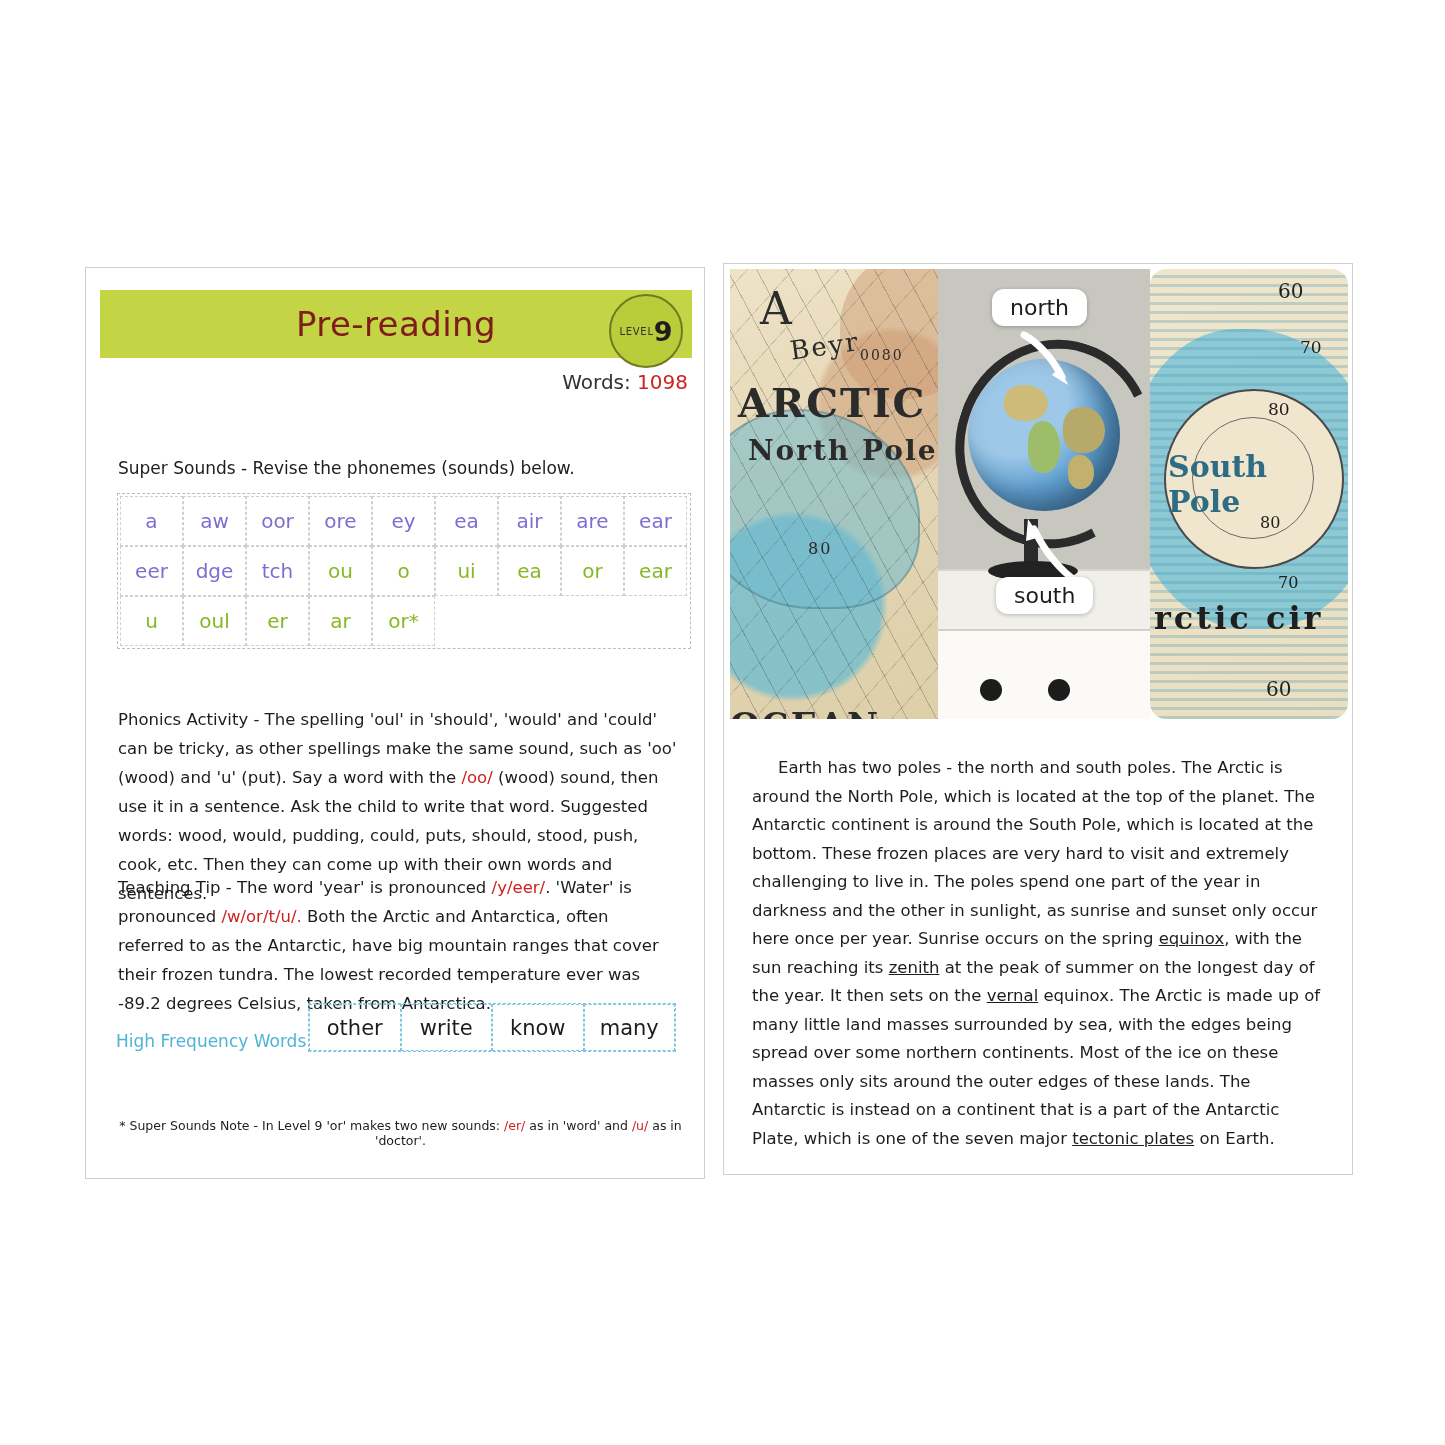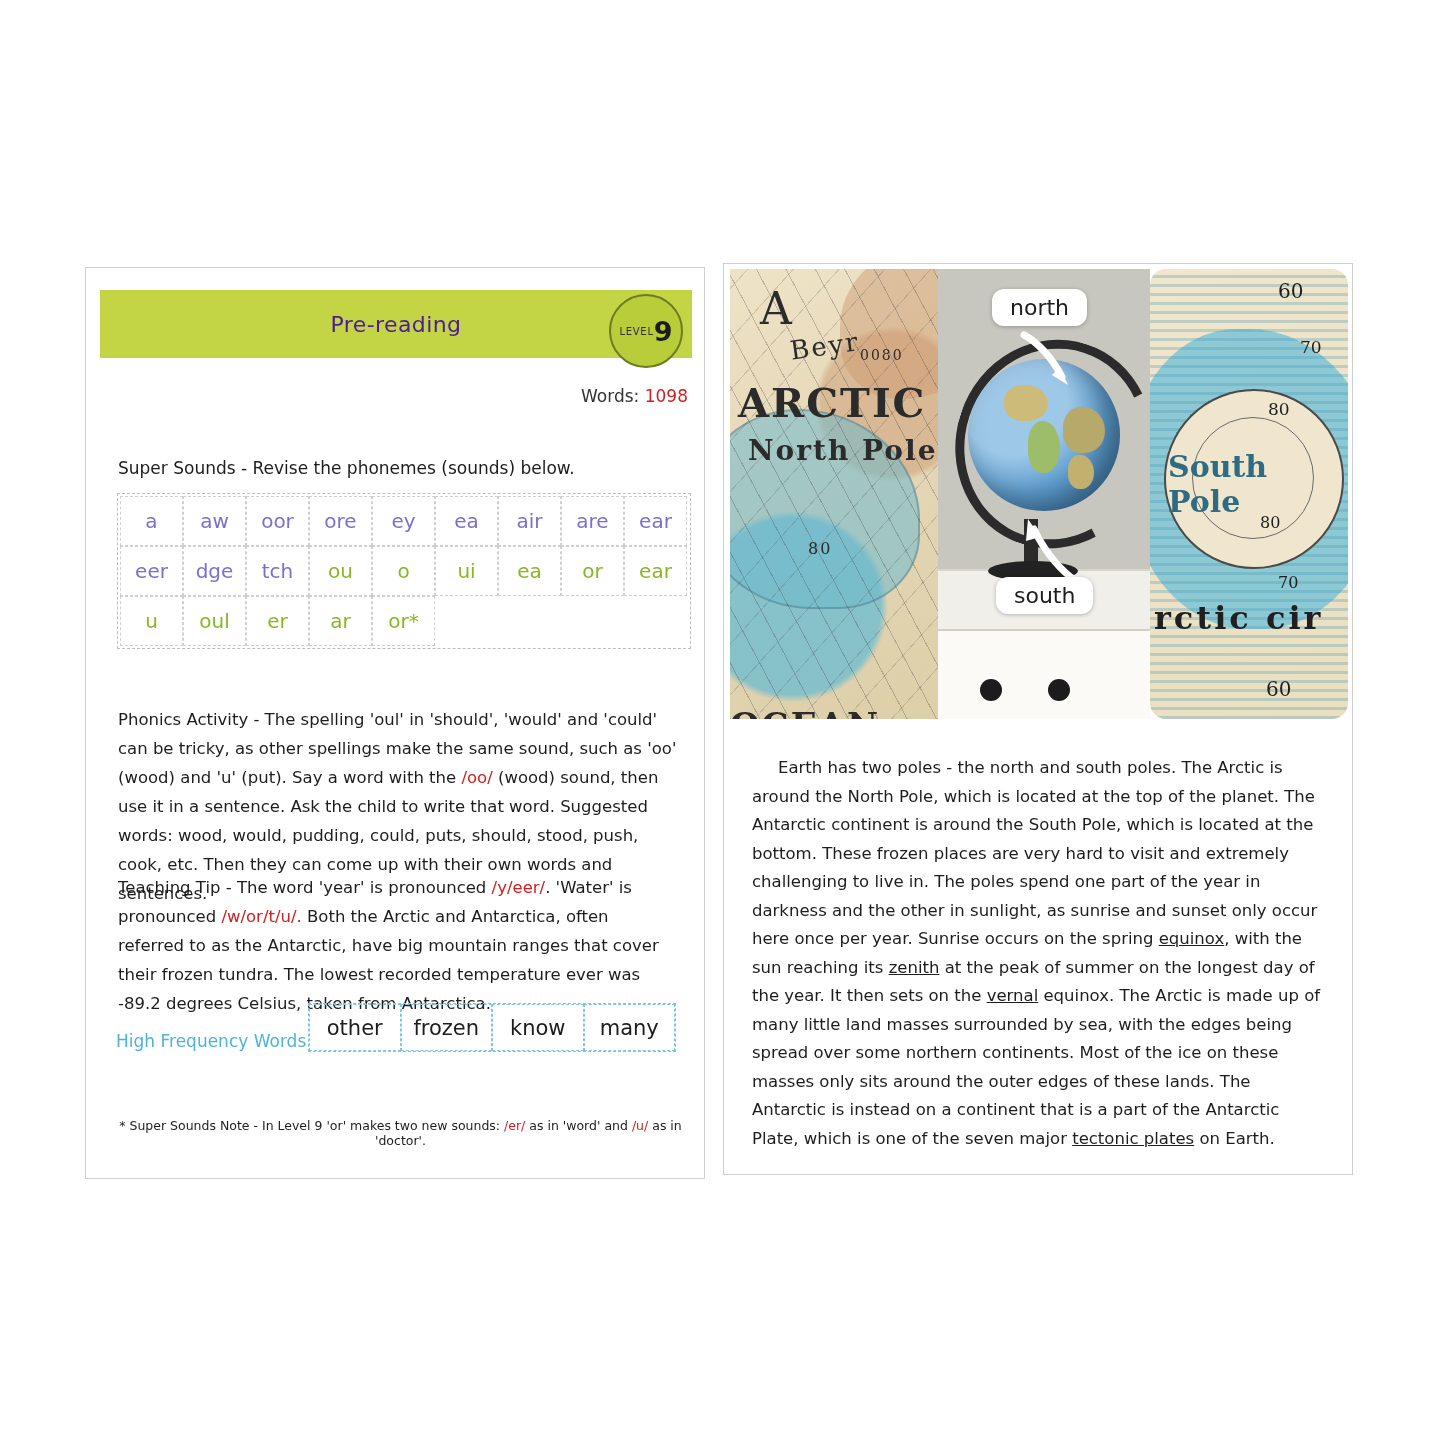--- a/index.html
+++ b/index.html
@@ -35,22 +35,22 @@
     top: 22px;
     width: 592px;
     height: 68px;
     background: #c3d545;
     display: flex;
     align-items: center;
     justify-content: center;
   }
   .header-title {
     font-family: "DejaVu Sans", sans-serif;
-    font-size: 22px;
-    color: #4c1d95;
+    font-size: 34px;
+    color: #7f1d1d;
     letter-spacing: 0.4px;
   }
   .level-badge {
     position: absolute;
     left: 523px;
     top: 26px;
     width: 74px;
     height: 74px;
     border-radius: 50%;
     background: #b9cc3a;
@@ -68,22 +68,22 @@
   }
   .level-badge .lv-num {
     font-size: 27px;
     font-weight: bold;
     color: #1d1d1d;
     line-height: 27px;
   }
   .words-line {
     position: absolute;
     right: 16px;
-    top: 118px;
-    font-size: 17px;
+    top: 102px;
+    font-size: 20px;
     color: #333;
   }
   .words-line .wcount { color: #cc2222; }
 
   .book-title {
     position: absolute;
     left: 32px;
     top: 148px;
     font-size: 22px;
     color: #1d1d1d;
@@ -381,21 +381,21 @@
     </div>
 
     <div class="para p-tip">
       <span>Teaching Tip - The word 'year' is pronounced </span><span class="red">/y/eer/</span><span>. 'Water' is pronounced </span><span class="red">/w/or/t/u/.</span><span> Both the Arctic and Antarctica, often referred to as the Antarctic, have big mountain ranges that cover their frozen tundra. The lowest recorded temperature ever was -89.2 degrees Celsius, taken from Antarctica.</span>
     </div>
 
     <div class="hfw-label">High Frequency Words</div>
     <div class="hfw-grid" id="hfw-grid">
         <div class="h-row">
           <div class="h-cell">other</div>
-          <div class="h-cell">frozen</div>
+          <div class="h-cell">write</div>
           <div class="h-cell">know</div>
           <div class="h-cell">many</div>
         </div>
       </div>
 
     <div class="footnote">
       <span>* Super Sounds Note - In Level 9 'or' makes two new sounds: </span><span class="red">/er/</span><span> as in 'word' and </span><span class="red">/u/</span><span> as in 'doctor'.</span>
     </div>
   </div>
 

